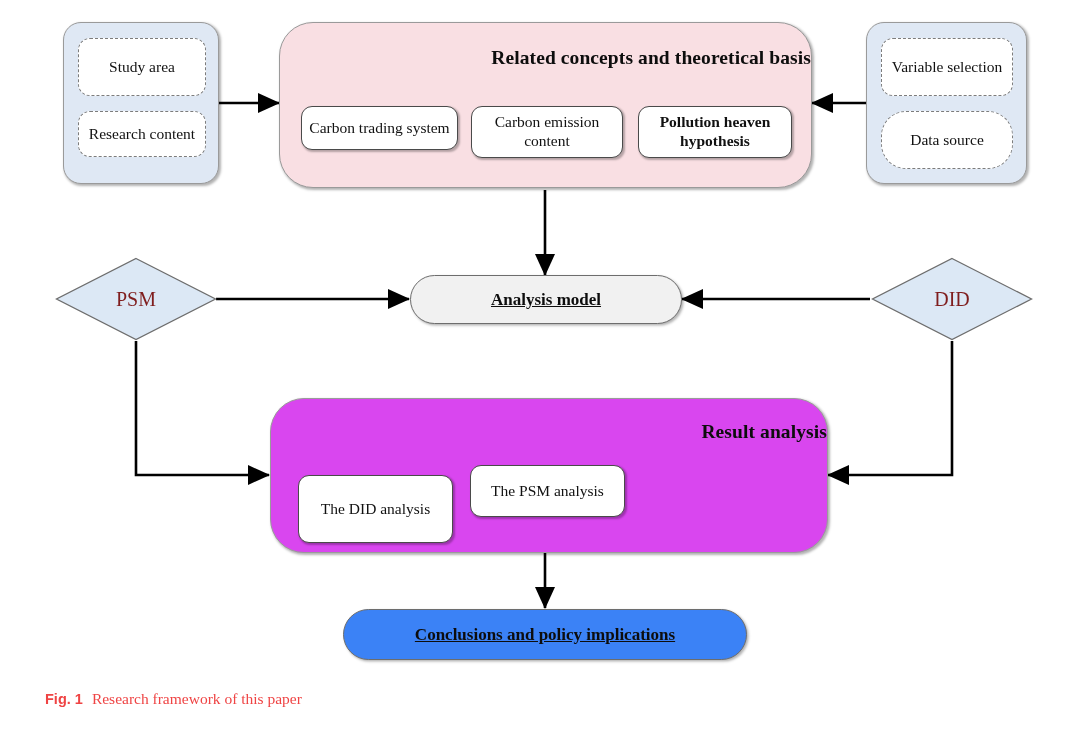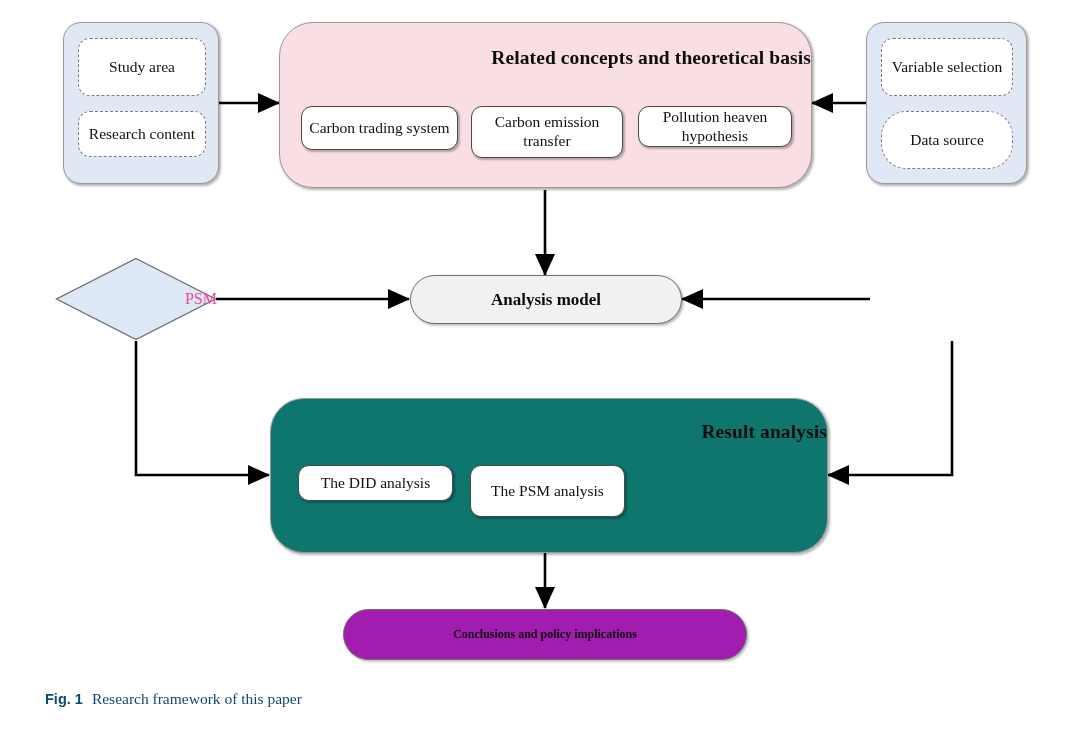--- a/index.html
+++ b/index.html
@@ -19,21 +19,21 @@
   
   .node{position:absolute;box-sizing:border-box;padding-left:40px;}
 
   
   .panel{
     border:1.3px solid #9a9a9a;
     box-shadow:1.5px 1.5px 2.5px rgba(0,0,0,.30);
   }
   .panel-blue{background:#dfe8f4;border-radius:18px;}
   .panel-pink{background:#f9dfe3;border-radius:34px;}
-  .panel-green{background:#0f766e;border-radius:34px;}
+  .panel-green{background:#d946ef;border-radius:34px;}
 
   .panel-title{
     position:absolute;left:0;right:0;
     text-align:right;
     font-weight:bold;
     font-size:19.5px;
     letter-spacing:.1px;
     color:#0d0d0d;
   }
 
@@ -59,37 +59,38 @@
   }
 
   
   .pill{
     position:absolute;box-sizing:border-box;
     display:flex;align-items:center;justify-content:center;
     border:1.3px solid #6d6d6d;
     box-shadow:1.6px 1.6px 2.6px rgba(0,0,0,.30);
     font-weight:bold;
     color:#0d0d0d;
+    text-decoration:underline;
   }
   .pill-grey{background:#f1f1f1;border-radius:999px;font-size:17px;}
-  .pill-orange{background:#a21caf;border-radius:999px;font-size:12px;}
+  .pill-orange{background:#3b82f6;border-radius:999px;font-size:17px;}
 
   
   .diamond-wrap{position:absolute;}
   .diamond-wrap svg{display:block;overflow:visible;}
   .diamond-label{
     position:absolute;left:0;right:0;top:0;bottom:0;
-    display:flex;align-items:center;justify-content:flex-end;
-    font-size:16px;color:#ec4899;
+    display:flex;align-items:center;justify-content:center;
+    font-size:20px;color:#7f1d1d;
   }
 
   
   #caption{
     position:absolute;left:45px;top:690px;
-    font-size:15.5px;color:#0c4a6e;white-space:nowrap;
+    font-size:15.5px;color:#ef4444;white-space:nowrap;
   }
   #caption .fig-no{
     font-family:"Liberation Sans", sans-serif;
     font-weight:bold;font-size:14.5px;
     margin-right:9px;
   }
 </style>
 </head>
 <body>
 
@@ -129,23 +130,23 @@
   </div>
 
   <div class="node panel panel-pink" style="left:279px;top:22px;width:533px;height:166px;">
     <div class="panel-title" style="top:24px;">
       <span>Related concepts and theoretical basis</span>
     </div>
     <div class="inner-box inner-solid" style="left:21px;top:83px;width:157px;height:44px;">
       <span>Carbon trading system</span>
     </div>
     <div class="inner-box inner-solid" style="left:191px;top:83px;width:152px;height:52px;">
-      <span>Carbon emission transfer</span>
-    </div>
-    <div class="inner-box inner-solid" style="left:358px;top:83px;width:154px;height:41px;">
+      <span>Carbon emission content</span>
+    </div>
+    <div class="inner-box inner-solid" style="left:358px;top:83px;width:154px;height:52px;font-weight:bold;">
       <span>Pollution heaven hypothesis</span>
     </div>
   </div>
 
   <div class="node panel panel-blue" style="left:866px;top:22px;width:161px;height:162px;">
     <div class="inner-box inner-dashed" style="left:14px;top:15px;width:132px;height:58px;">
       <span>Variable selection</span>
     </div>
     <div class="inner-box inner-dashed" style="left:14px;top:88px;width:132px;height:58px;border-radius:25px;">
       <span>Data source</span>
@@ -158,26 +159,34 @@
     </svg>
     <div class="diamond-label">
       <span>PSM</span>
     </div>
   </div>
 
   <div class="pill pill-grey" style="left:410px;top:275px;width:272px;height:49px;">
     <span>Analysis model</span>
   </div>
 
+  <div class="diamond-wrap" style="left:871px;top:257px;width:162px;height:84px;">
+    <svg width="162" height="84" viewBox="0 0 162 84">
+      <polygon points="81,1.5 160.5,42 81,82.5 1.5,42" fill="#dce8f5" stroke="#6d6d6d" stroke-width="1.3"></polygon>
+    </svg>
+    <div class="diamond-label">
+      <span>DID</span>
+    </div>
+  </div>
 
   <div class="node panel panel-green" style="left:270px;top:398px;width:558px;height:155px;">
     <div class="panel-title" style="top:22px;">
       <span>Result analysis</span>
     </div>
-    <div class="inner-box inner-solid" style="left:27px;top:66px;width:155px;height:36px;">
+    <div class="inner-box inner-solid" style="left:27px;top:76px;width:155px;height:68px;">
       <span>The DID analysis</span>
     </div>
     <div class="inner-box inner-solid" style="left:199px;top:66px;width:155px;height:52px;">
       <span>The PSM analysis</span>
     </div>
   </div>
 
   <div class="pill pill-orange" style="left:343px;top:609px;width:404px;height:51px;">
     <span>Conclusions and policy implications</span>
   </div>

